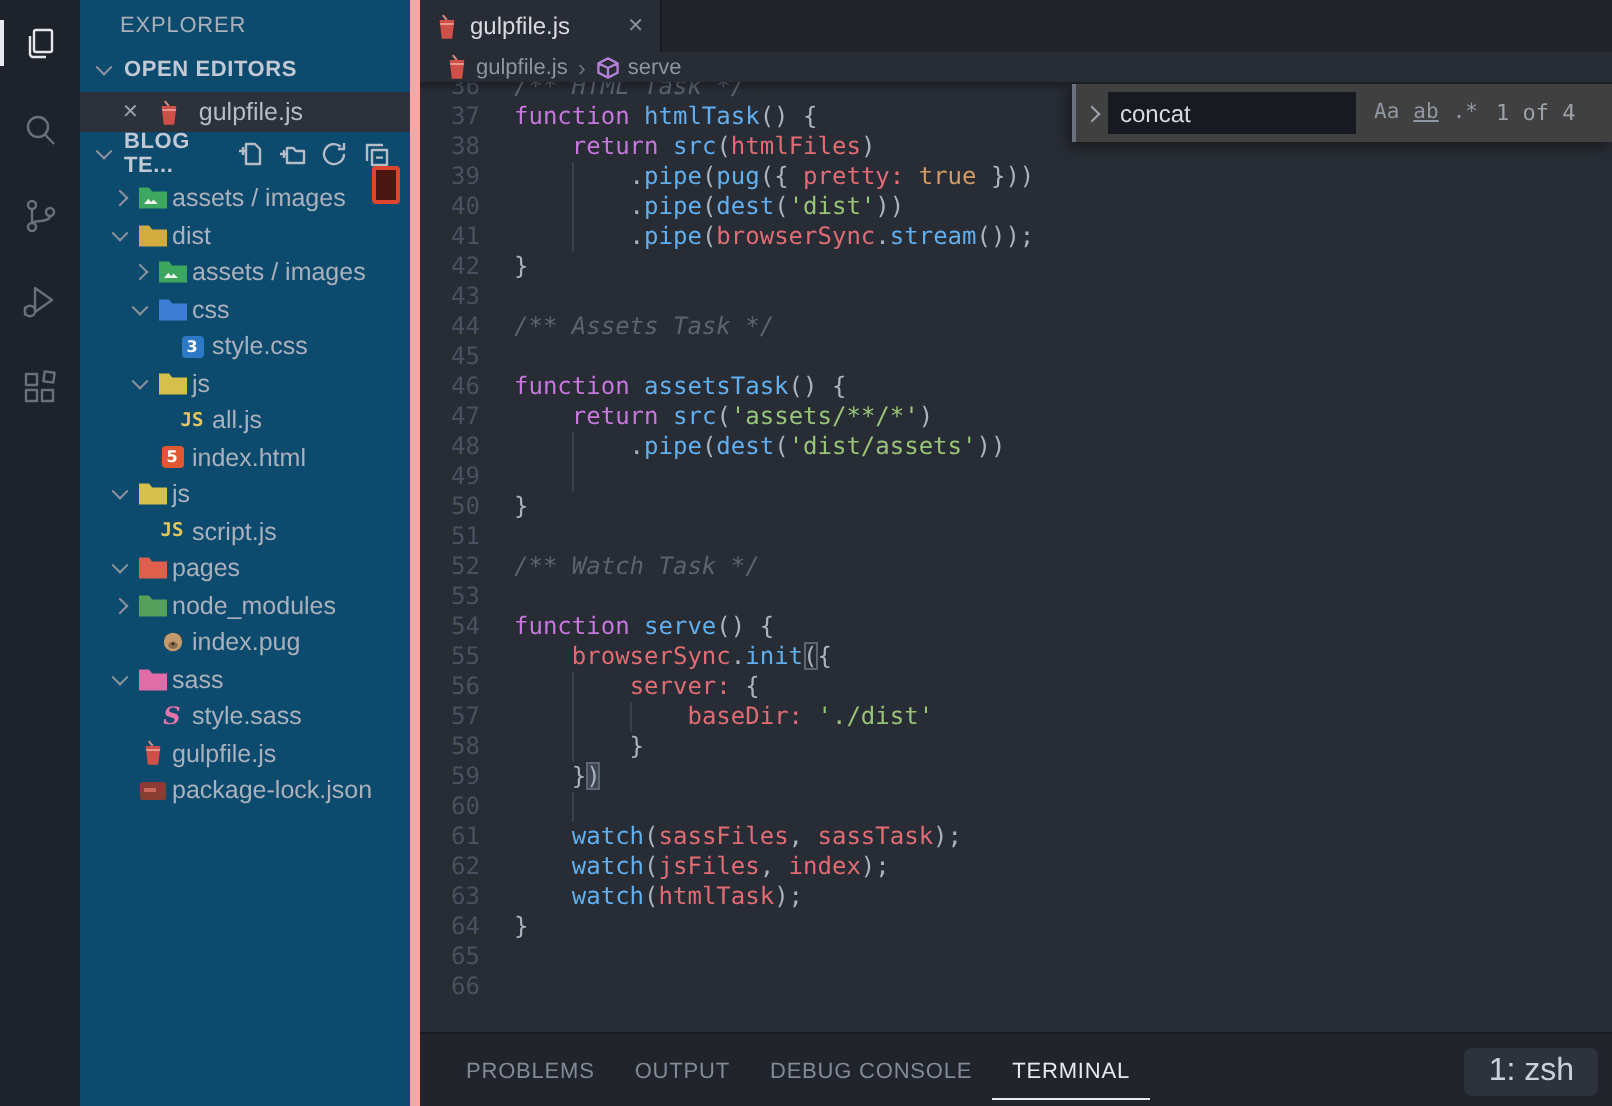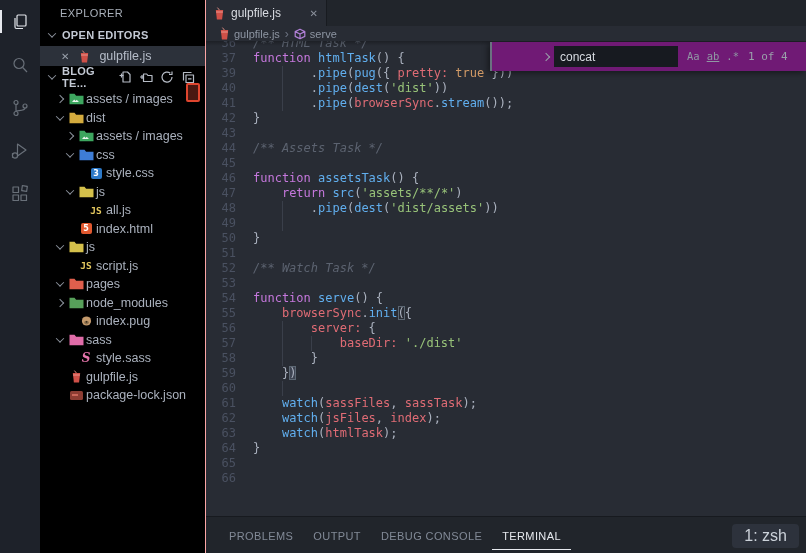--- a/index.html
+++ b/index.html
@@ -14,22 +14,22 @@
   .wtitle{position:absolute;left:0;right:0;top:0;height:22px;line-height:22px;
           text-align:center;font-size:12px;color:#b7bdc8;}
   .body{flex:1;display:flex;min-height:0;}
   
   .activity{width:40px;flex:none;background:#1e222a;position:relative;}
   .ab-item{width:40px;height:43px;display:flex;align-items:center;justify-content:center;
            color:#697079;position:relative;}
   .ab-item.active{color:#e3e6eb;}
   .ab-item.active::before{content:"";position:absolute;left:0;top:10px;bottom:10px;width:2px;background:#e7e9ee;}
   
-  .sidebar{width:165px;flex:none;background:#000000;position:relative;overflow:hidden;
-           border-right:1px solid #fca5a5;}
+  .sidebar{width:165px;flex:none;background:#0c4a6e;position:relative;overflow:hidden;
+           border-right:5px solid #fca5a5;}
   .sb-title{height:24px;line-height:26px;padding-left:20px;font-size:11px;color:#a9b0ba;letter-spacing:.4px;}
   .sec-head{height:22px;display:flex;align-items:center;font-size:11px;font-weight:bold;
             color:#c3c9d4;letter-spacing:.3px;padding-left:6px;}
   .sec-head .lbl{margin-left:4px;}
   .sec-actions{margin-left:auto;display:flex;gap:7px;padding-right:10px;color:#b6bcc6;}
   .sec-actions span{display:flex;}
   .oe-row{height:20px;display:flex;align-items:center;background:#2c313a;
           font-size:12.5px;color:#b6bdc9;padding-left:21px;gap:5px;}
   .oe-close{color:#9aa1ab;font-size:10px;display:flex;}
   .tree{padding-top:2px;}
@@ -66,23 +66,23 @@
   .cl{display:flex;height:15px;white-space:pre;}
   .ln{width:30px;flex:none;text-align:right;color:#4a5161;margin-right:17px;}
   .ct span{white-space:pre;}
   .cm{color:#5c6370;font-style:italic;}
   .kw{color:#c678dd;} .fn{color:#61afef;} .vr{color:#e06c75;}
   .st{color:#98c379;} .bo{color:#d19a66;} .pl{color:#abb2bf;}
   .gd{display:inline-block;width:0;border-left:1px solid #3a3f4a;height:15px;vertical-align:top;margin-right:-1px;}
   .bm{box-shadow:inset 0 0 0 1px #5c6773;}
   .bm2{background:#3e4452;box-shadow:inset 0 0 0 1px #5c6773;}
   
-  .find{position:absolute;top:1px;right:0;width:268px;height:29px;background:#701a75;z-index:5;
+  .find{position:absolute;top:1px;right:0;width:268px;height:29px;background:#404040;z-index:5;
         display:flex;align-items:center;box-shadow:-2px 2px 6px rgba(0,0,0,.45);
-        border-left:2px solid #6a7280;padding-left:46px;}
+        border-left:2px solid #6a7280;}
   .find .fchev{width:16px;display:flex;justify-content:center;}
   .find .fchev i{width:5px;height:5px;border-right:1.2px solid #9aa1ab;border-bottom:1.2px solid #9aa1ab;
         transform:rotate(-45deg);display:block;}
   .find input{width:112px;height:21px;background:#171a20;border:none;outline:none;color:#d6dae0;
         font-size:12px;padding:0 6px;font-family:"Liberation Sans",sans-serif;}
   .fopts{display:flex;align-items:flex-end;gap:7px;margin-left:9px;color:#9098a4;font-size:10.5px;}
   .fopt.ww{text-decoration:underline;}
   .fopt.rx{font-family:"DejaVu Sans Mono",monospace;}
   .fres{margin-left:9px;font-size:11px;color:#9aa1ab;}
   
@@ -416,20 +416,21 @@
           <span class="fopts">
             <span class="fopt">Aa</span>
             <span class="fopt ww">ab</span>
             <span class="fopt rx">.*</span>
           </span>
           <span class="fres">1 of 4</span>
         </div>
         <div class="codelines">
             <div class="cl"><span class="ln">36</span><span class="ct"><span class="cm">/** HTML Task */</span></span></div>
             <div class="cl"><span class="ln">37</span><span class="ct"><span class="kw">function</span><span class="pl"> </span><span class="fn">htmlTask</span><span class="pl">() {</span></span></div>
+            <div class="cl"><span class="ln">38</span><span class="ct"><span class="pl">    </span><span class="kw">return</span><span class="pl"> </span><span class="fn">src</span><span class="pl">(</span><span class="vr">htmlFiles</span><span class="pl">)</span></span></div>
             <div class="cl"><span class="ln">39</span><span class="ct"><span class="pl">    </span><span class="gd"></span><span class="pl">    .</span><span class="fn">pipe</span><span class="pl">(</span><span class="fn">pug</span><span class="pl">({ </span><span class="vr">pretty:</span><span class="bo"> true</span><span class="pl"> }))</span></span></div>
             <div class="cl"><span class="ln">40</span><span class="ct"><span class="pl">    </span><span class="gd"></span><span class="pl">    .</span><span class="fn">pipe</span><span class="pl">(</span><span class="fn">dest</span><span class="pl">(</span><span class="st">'dist'</span><span class="pl">))</span></span></div>
             <div class="cl"><span class="ln">41</span><span class="ct"><span class="pl">    </span><span class="gd"></span><span class="pl">    .</span><span class="fn">pipe</span><span class="pl">(</span><span class="vr">browserSync</span><span class="pl">.</span><span class="fn">stream</span><span class="pl">());</span></span></div>
             <div class="cl"><span class="ln">42</span><span class="ct"><span class="pl">}</span></span></div>
             <div class="cl"><span class="ln">43</span><span class="ct"></span></div>
             <div class="cl"><span class="ln">44</span><span class="ct"><span class="cm">/** Assets Task */</span></span></div>
             <div class="cl"><span class="ln">45</span><span class="ct"></span></div>
             <div class="cl"><span class="ln">46</span><span class="ct"><span class="kw">function</span><span class="pl"> </span><span class="fn">assetsTask</span><span class="pl">() {</span></span></div>
             <div class="cl"><span class="ln">47</span><span class="ct"><span class="pl">    </span><span class="kw">return</span><span class="pl"> </span><span class="fn">src</span><span class="pl">(</span><span class="st">'assets/**/*'</span><span class="pl">)</span></span></div>
             <div class="cl"><span class="ln">48</span><span class="ct"><span class="pl">    </span><span class="gd"></span><span class="pl">    .</span><span class="fn">pipe</span><span class="pl">(</span><span class="fn">dest</span><span class="pl">(</span><span class="st">'dist/assets'</span><span class="pl">))</span></span></div>

